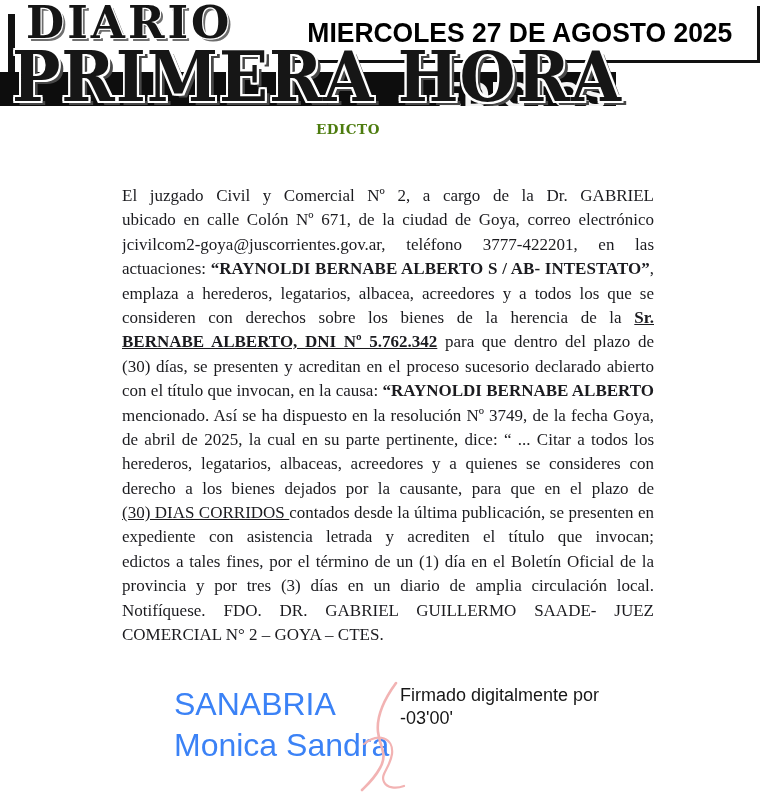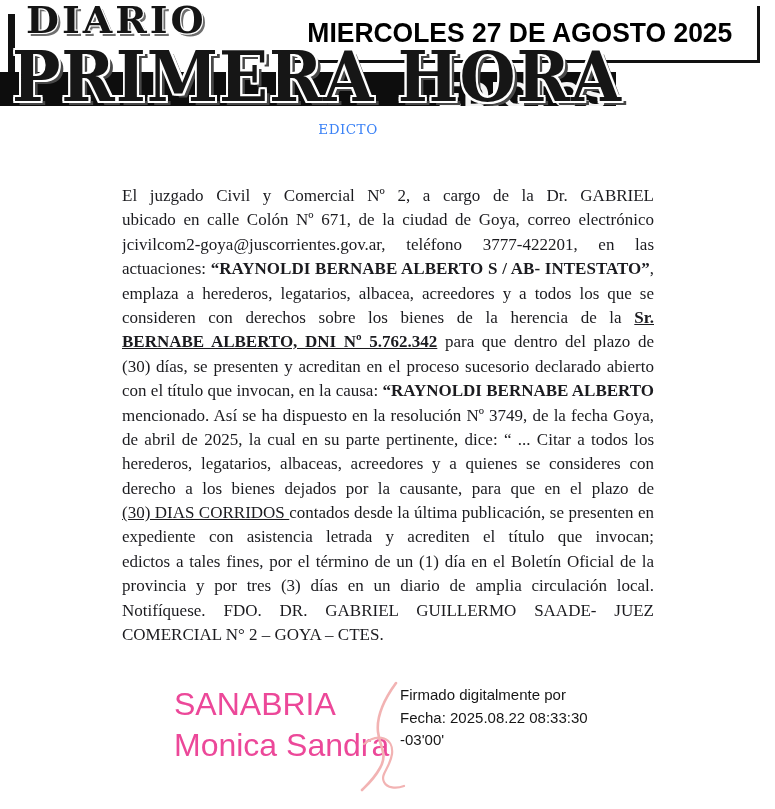--- a/index.html
+++ b/index.html
@@ -3,54 +3,54 @@
 <meta charset="utf-8">
 <style>
   html,body{margin:0;padding:0;background:#ffffff;}
   #page{position:relative;width:775px;height:809px;background:#ffffff;overflow:hidden;
         font-family:"Liberation Serif",serif;color:#1b1b1f;}
 
   
   .masthead{position:absolute;left:0;top:0;width:775px;height:110px;overflow:hidden;background:#fff;}
   .left-bar{position:absolute;left:8px;top:14px;width:7px;height:92px;background:#111;}
   .diario{position:absolute;left:26px;top:1px;font-family:"DejaVu Serif",serif;font-weight:bold;
-          font-size:38px;letter-spacing:3px;color:#151515;line-height:1;
+          font-size:44px;letter-spacing:3px;color:#151515;line-height:1;
           text-shadow:-1px -1px 0 #fff,1px -1px 0 #fff,-1px 1px 0 #fff,1px 1px 0 #fff,3px 3px 0 #6e6e6e;text-align:right;}
   .date-box{position:absolute;left:283px;top:6px;width:474px;height:54px;
             border-right:3px solid #111;border-bottom:3px solid #111;
             display:flex;align-items:center;justify-content:center;}
   .date-box .date{font-family:"Liberation Sans",sans-serif;font-weight:bold;font-size:27px;
                   color:#000;letter-spacing:0px;transform:scaleX(.98);white-space:nowrap;}
   .band{position:absolute;left:0;top:72px;width:616px;height:34px;background:#0d0d0d;overflow:hidden;}
   .edictos{position:absolute;right:8px;top:5px;font-family:"Liberation Sans",sans-serif;
            font-weight:bold;font-size:37px;color:#f3f3f3;letter-spacing:1px;line-height:1;}
   .primera{position:absolute;left:12px;top:42px;font-family:"DejaVu Serif",serif;font-weight:bold;
            font-size:70px;line-height:1;letter-spacing:1px;color:#161616;white-space:nowrap;
            transform:scaleX(.92);transform-origin:left top;
            text-shadow:-2px -2px 0 #fff,2px -2px 0 #fff,-2px 2px 0 #fff,2px 2px 0 #fff,
                        0 -2px 0 #fff,0 2px 0 #fff,-2px 0 0 #fff,2px 0 0 #fff,5px 4px 0 #474747;}
 
   
   .edicto-title{position:absolute;left:123px;top:121px;width:450px;text-align:center;
-                font-family:"DejaVu Serif",serif;font-weight:normal;font-size:13.5px;
-                letter-spacing:.5px;color:#3b82f6;}
+                font-family:"DejaVu Serif",serif;font-weight:bold;font-size:13.5px;
+                letter-spacing:.5px;color:#4d7c0f;}
 
   
   .edict-body{position:absolute;left:122px;top:184px;width:532px;font-size:17px;}
   .bline{text-align:justify;text-align-last:justify;height:24.4px;line-height:24.4px;overflow:hidden;}
   .bline.last{text-align-last:left;}
   .bline .b{font-weight:bold;}
   .bline .u{text-decoration:underline;}
 
   
   .sig-name{position:absolute;left:174px;top:684px;font-family:"Liberation Sans",sans-serif;
-            font-size:32px;line-height:41px;color:#ec4899;letter-spacing:0;}
+            font-size:32px;line-height:41px;color:#3b82f6;letter-spacing:0;}
   .sig-flourish{position:absolute;left:358px;top:680px;width:52px;height:112px;}
   .sig-details{position:absolute;left:400px;top:684px;width:250px;
-               font-family:"Liberation Sans",sans-serif;font-size:15px;line-height:22.5px;color:#161616;}
+               font-family:"Liberation Sans",sans-serif;font-size:18px;line-height:22.5px;color:#161616;}
 </style>
 </head>
 <body>
 
 <div id="page">
 
   <div class="masthead">
     <div class="left-bar"></div>
     <div class="diario">DIARIO</div>
     <div class="date-box">
@@ -90,18 +90,17 @@
     <div class="sig-name">
         <div>SANABRIA</div>
         <div>Monica Sandra</div>
       </div>
     <svg class="sig-flourish" viewBox="0 0 52 112" fill="none" xmlns="http://www.w3.org/2000/svg">
       <path d="M38 3 C 30 14, 18 34, 20 52 C 22 68, 30 74, 22 88 C 16 99, 9 105, 4 110" stroke="#f2b3b3" stroke-width="2.6" stroke-linecap="round"></path>
       <path d="M6 64 C 20 52, 36 58, 34 74 C 32 88, 22 94, 26 102 C 29 108, 38 109, 46 106" stroke="#f2b3b3" stroke-width="2.2" stroke-linecap="round"></path>
     </svg>
     <div class="sig-details">
         <div>Firmado digitalmente por</div>
-        <div>Fecha: 2025.08.22 08:33:30</div>
         <div>-03'00'</div>
       </div>
   </div>
 
 </div>
 
 </body></html>

